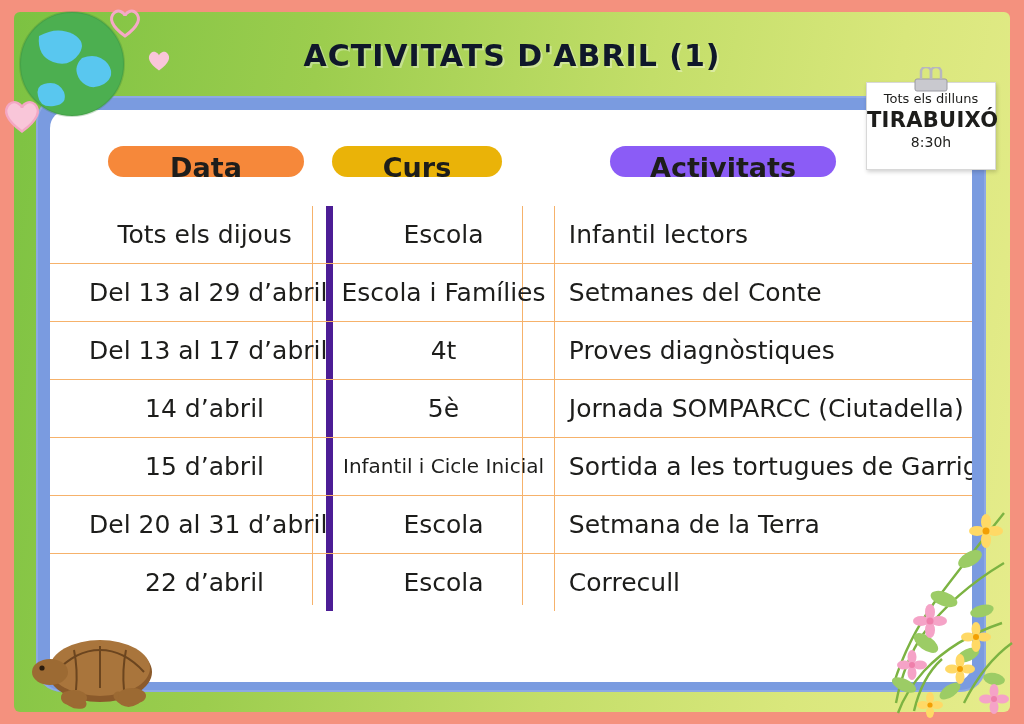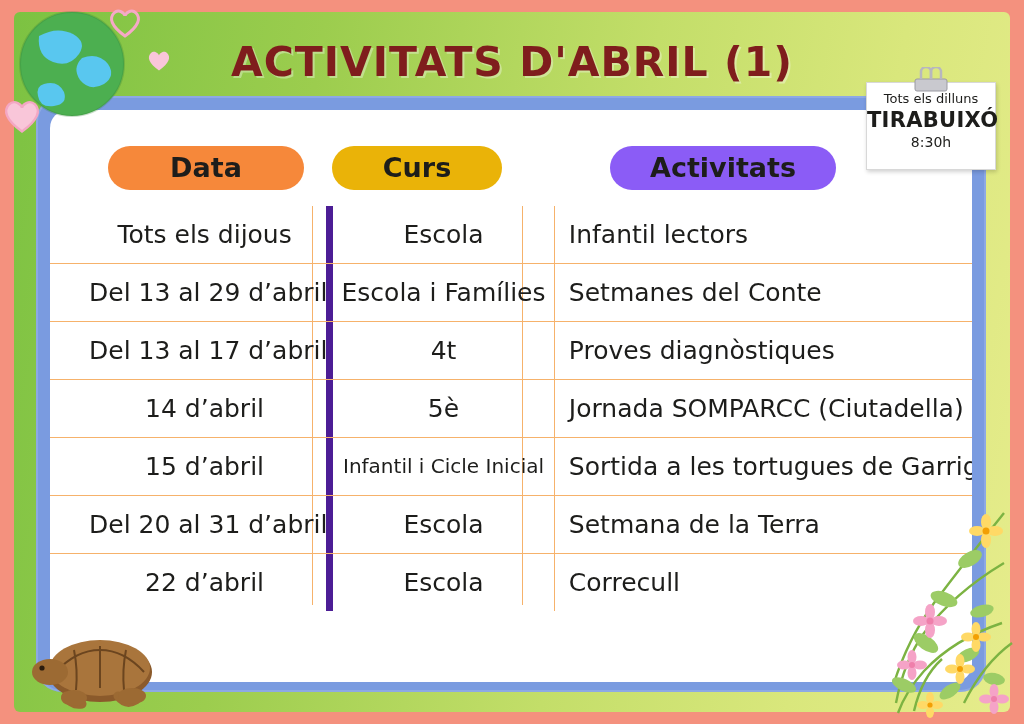--- a/index.html
+++ b/index.html
@@ -62,23 +62,23 @@
 
   
   .title {
     position: absolute;
     left: 0;
     top: 38px;
     width: 1024px;
     text-align: center;
     font-family: "DejaVu Sans", sans-serif;
     font-weight: bold;
-    font-size: 41px;
+    font-size: 30px;
     letter-spacing: 1px;
-    color: #7f1d1d;
+    color: #0f172a;
     z-index: 6;
     text-shadow: 2px 2px 0 rgba(255,255,255,0.35);
   }
 
   
   .globe-wrap {
     position: absolute;
     left: 4px;
     top: 6px;
     width: 150px;
@@ -147,21 +147,21 @@
   .header-row {
     position: absolute;
     top: 36px;
     left: 0;
     width: 922px;
     height: 54px;
   }
   .pill {
     position: absolute;
     border-radius: 26px;
-    height: 44px;
+    height: 31px;
     line-height: 44px;
     text-align: center;
     font-weight: bold;
     font-size: 27px;
     color: #1d1d1b;
     font-family: "DejaVu Sans", sans-serif;
   }
   .pill-data   { left: 58px;  width: 196px; background: #f6883a; }
   .pill-curs   { left: 282px; width: 170px; background: #eab308; }
   .pill-activ  { left: 560px; width: 226px; background: #8b5cf6; }

